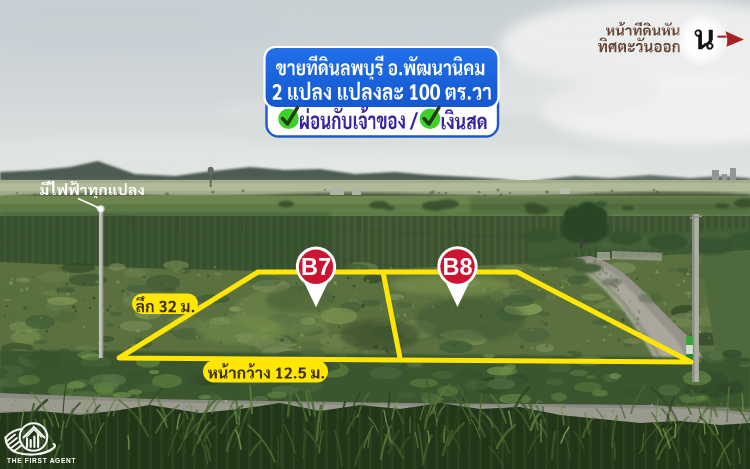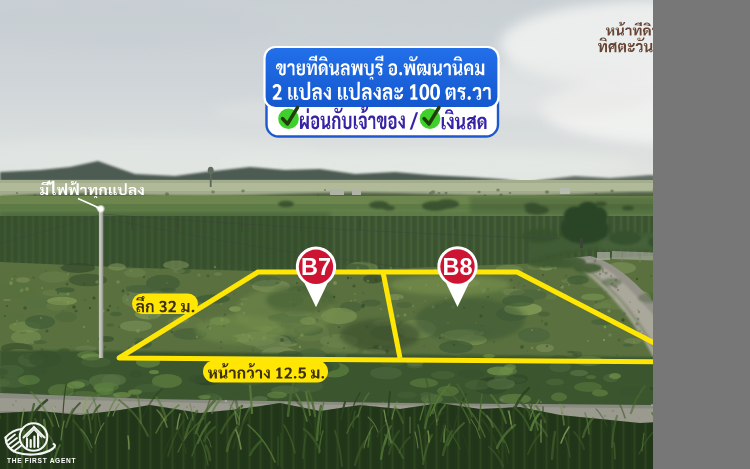--- a/index.html
+++ b/index.html
@@ -1,14 +1,14 @@
 <!DOCTYPE html>
 <html><head><meta charset="utf-8"><title>land</title><style>
 html,body{margin:0;padding:0;background:#777;font-family:"Liberation Sans",sans-serif}
-#stage{position:relative;width:653px;height:469px;overflow:hidden}
+#stage{position:relative;width:750px;height:469px;overflow:hidden}
 </style></head><body>
 <div id="stage">
 <svg width="750" height="469" viewBox="0 0 750 469">
 <defs>
 <linearGradient id="sky" x1="0" y1="0" x2="0" y2="1">
  <stop offset="0" stop-color="#c9d0d4"></stop>
           <stop offset="0.4" stop-color="#ced4d8"></stop>
  <stop offset="0.78" stop-color="#dbdfde"></stop>
           <stop offset="1" stop-color="#e3e6e1"></stop>
 </linearGradient>

